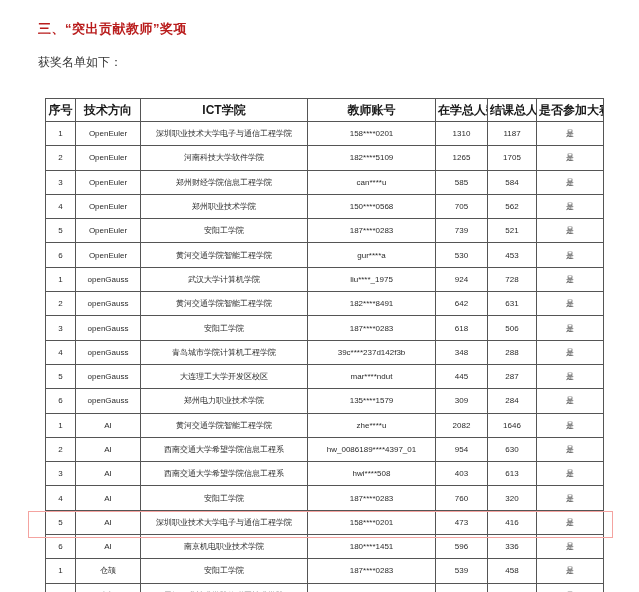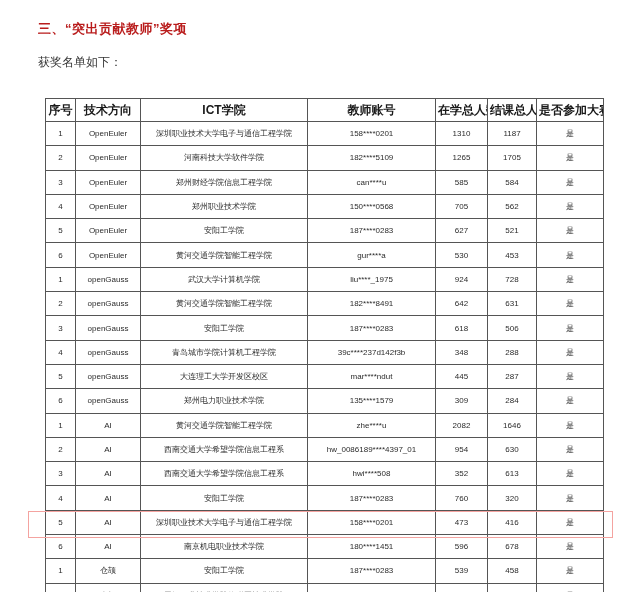--- a/index.html
+++ b/index.html
@@ -104,21 +104,21 @@
         <td>150****0568</td>
         <td>705</td>
         <td>562</td>
         <td>是</td>
       </tr>
       <tr>
         <td>5</td>
         <td>OpenEuler</td>
         <td>安阳工学院</td>
         <td>187****0283</td>
-        <td>627</td>
+        <td>739</td>
         <td>521</td>
         <td>是</td>
       </tr>
       <tr>
         <td>6</td>
         <td>OpenEuler</td>
         <td>黄河交通学院智能工程学院</td>
         <td>gur****a</td>
         <td>530</td>
         <td>453</td>
@@ -194,21 +194,21 @@
         <td>hw_0086189****4397_01</td>
         <td>954</td>
         <td>630</td>
         <td>是</td>
       </tr>
       <tr>
         <td>3</td>
         <td>AI</td>
         <td>西南交通大学希望学院信息工程系</td>
         <td>hwi****508</td>
-        <td>352</td>
+        <td>403</td>
         <td>613</td>
         <td>是</td>
       </tr>
       <tr>
         <td>4</td>
         <td>AI</td>
         <td>安阳工学院</td>
         <td>187****0283</td>
         <td>760</td>
         <td>320</td>
@@ -222,21 +222,21 @@
         <td>473</td>
         <td>416</td>
         <td>是</td>
       </tr>
       <tr>
         <td>6</td>
         <td>AI</td>
         <td>南京机电职业技术学院</td>
         <td>180****1451</td>
         <td>596</td>
-        <td>678</td>
+        <td>336</td>
         <td>是</td>
       </tr>
       <tr>
         <td>1</td>
         <td>仓颉</td>
         <td>安阳工学院</td>
         <td>187****0283</td>
         <td>539</td>
         <td>458</td>
         <td>是</td>

